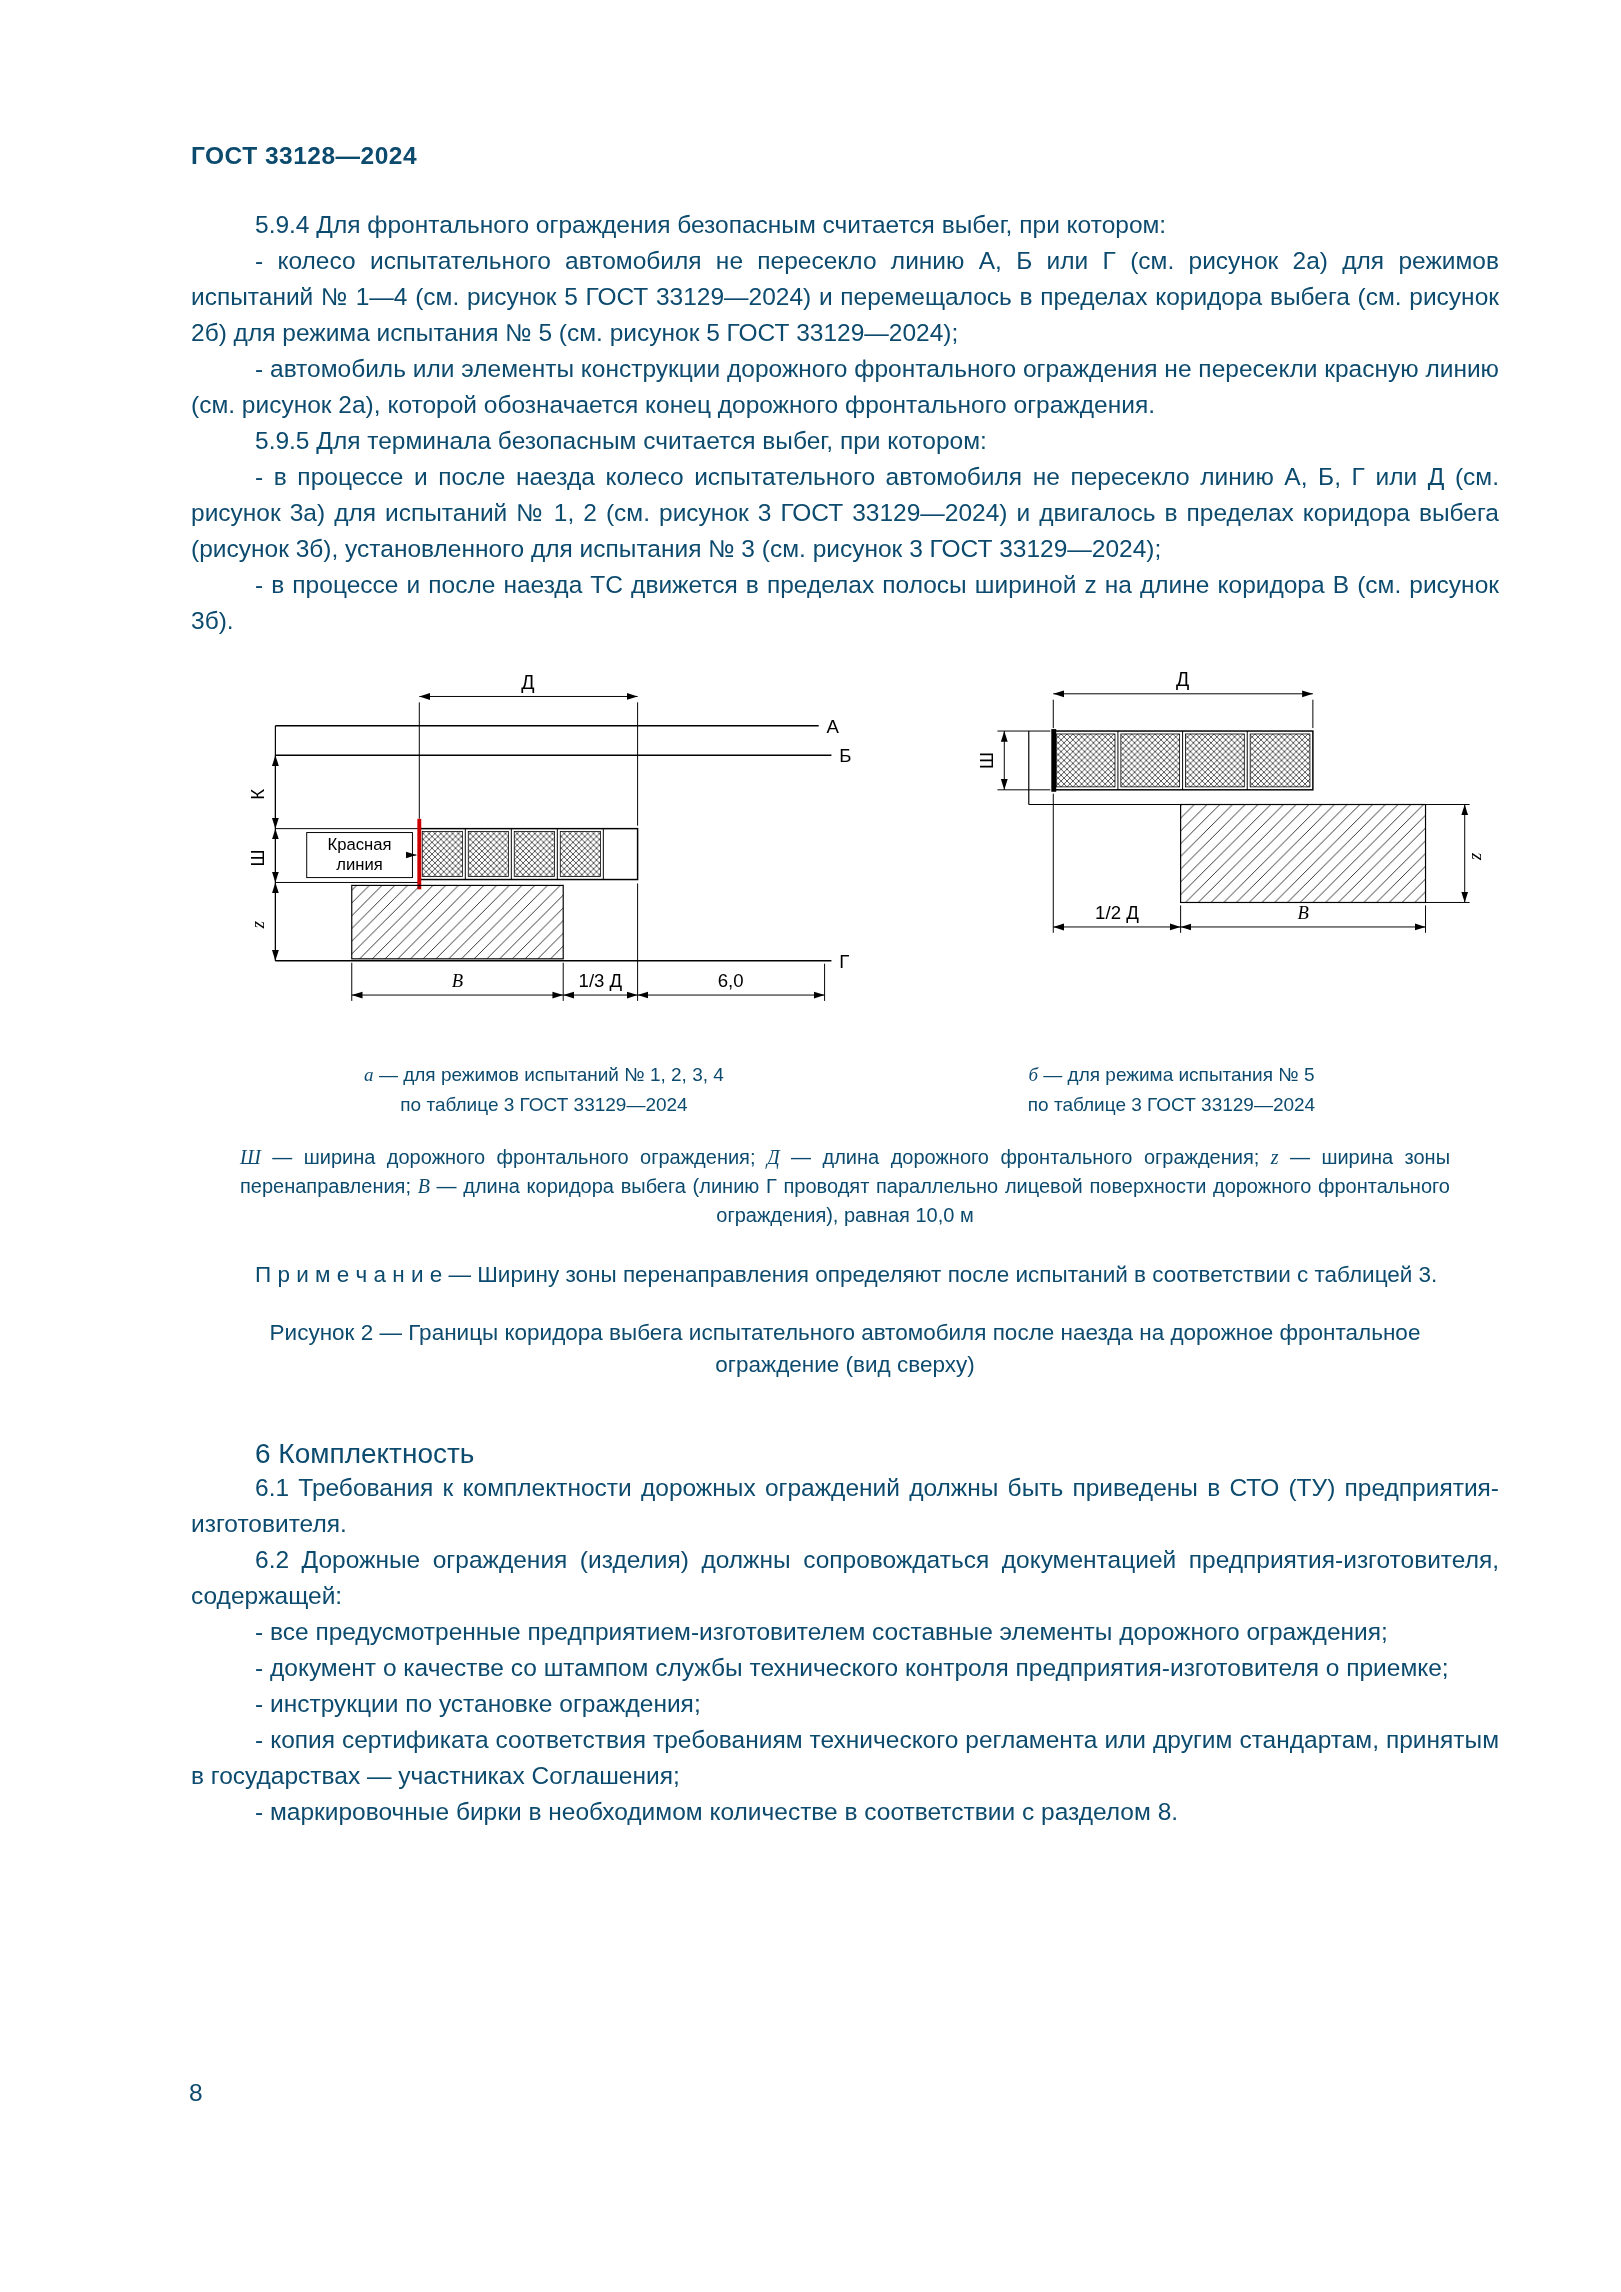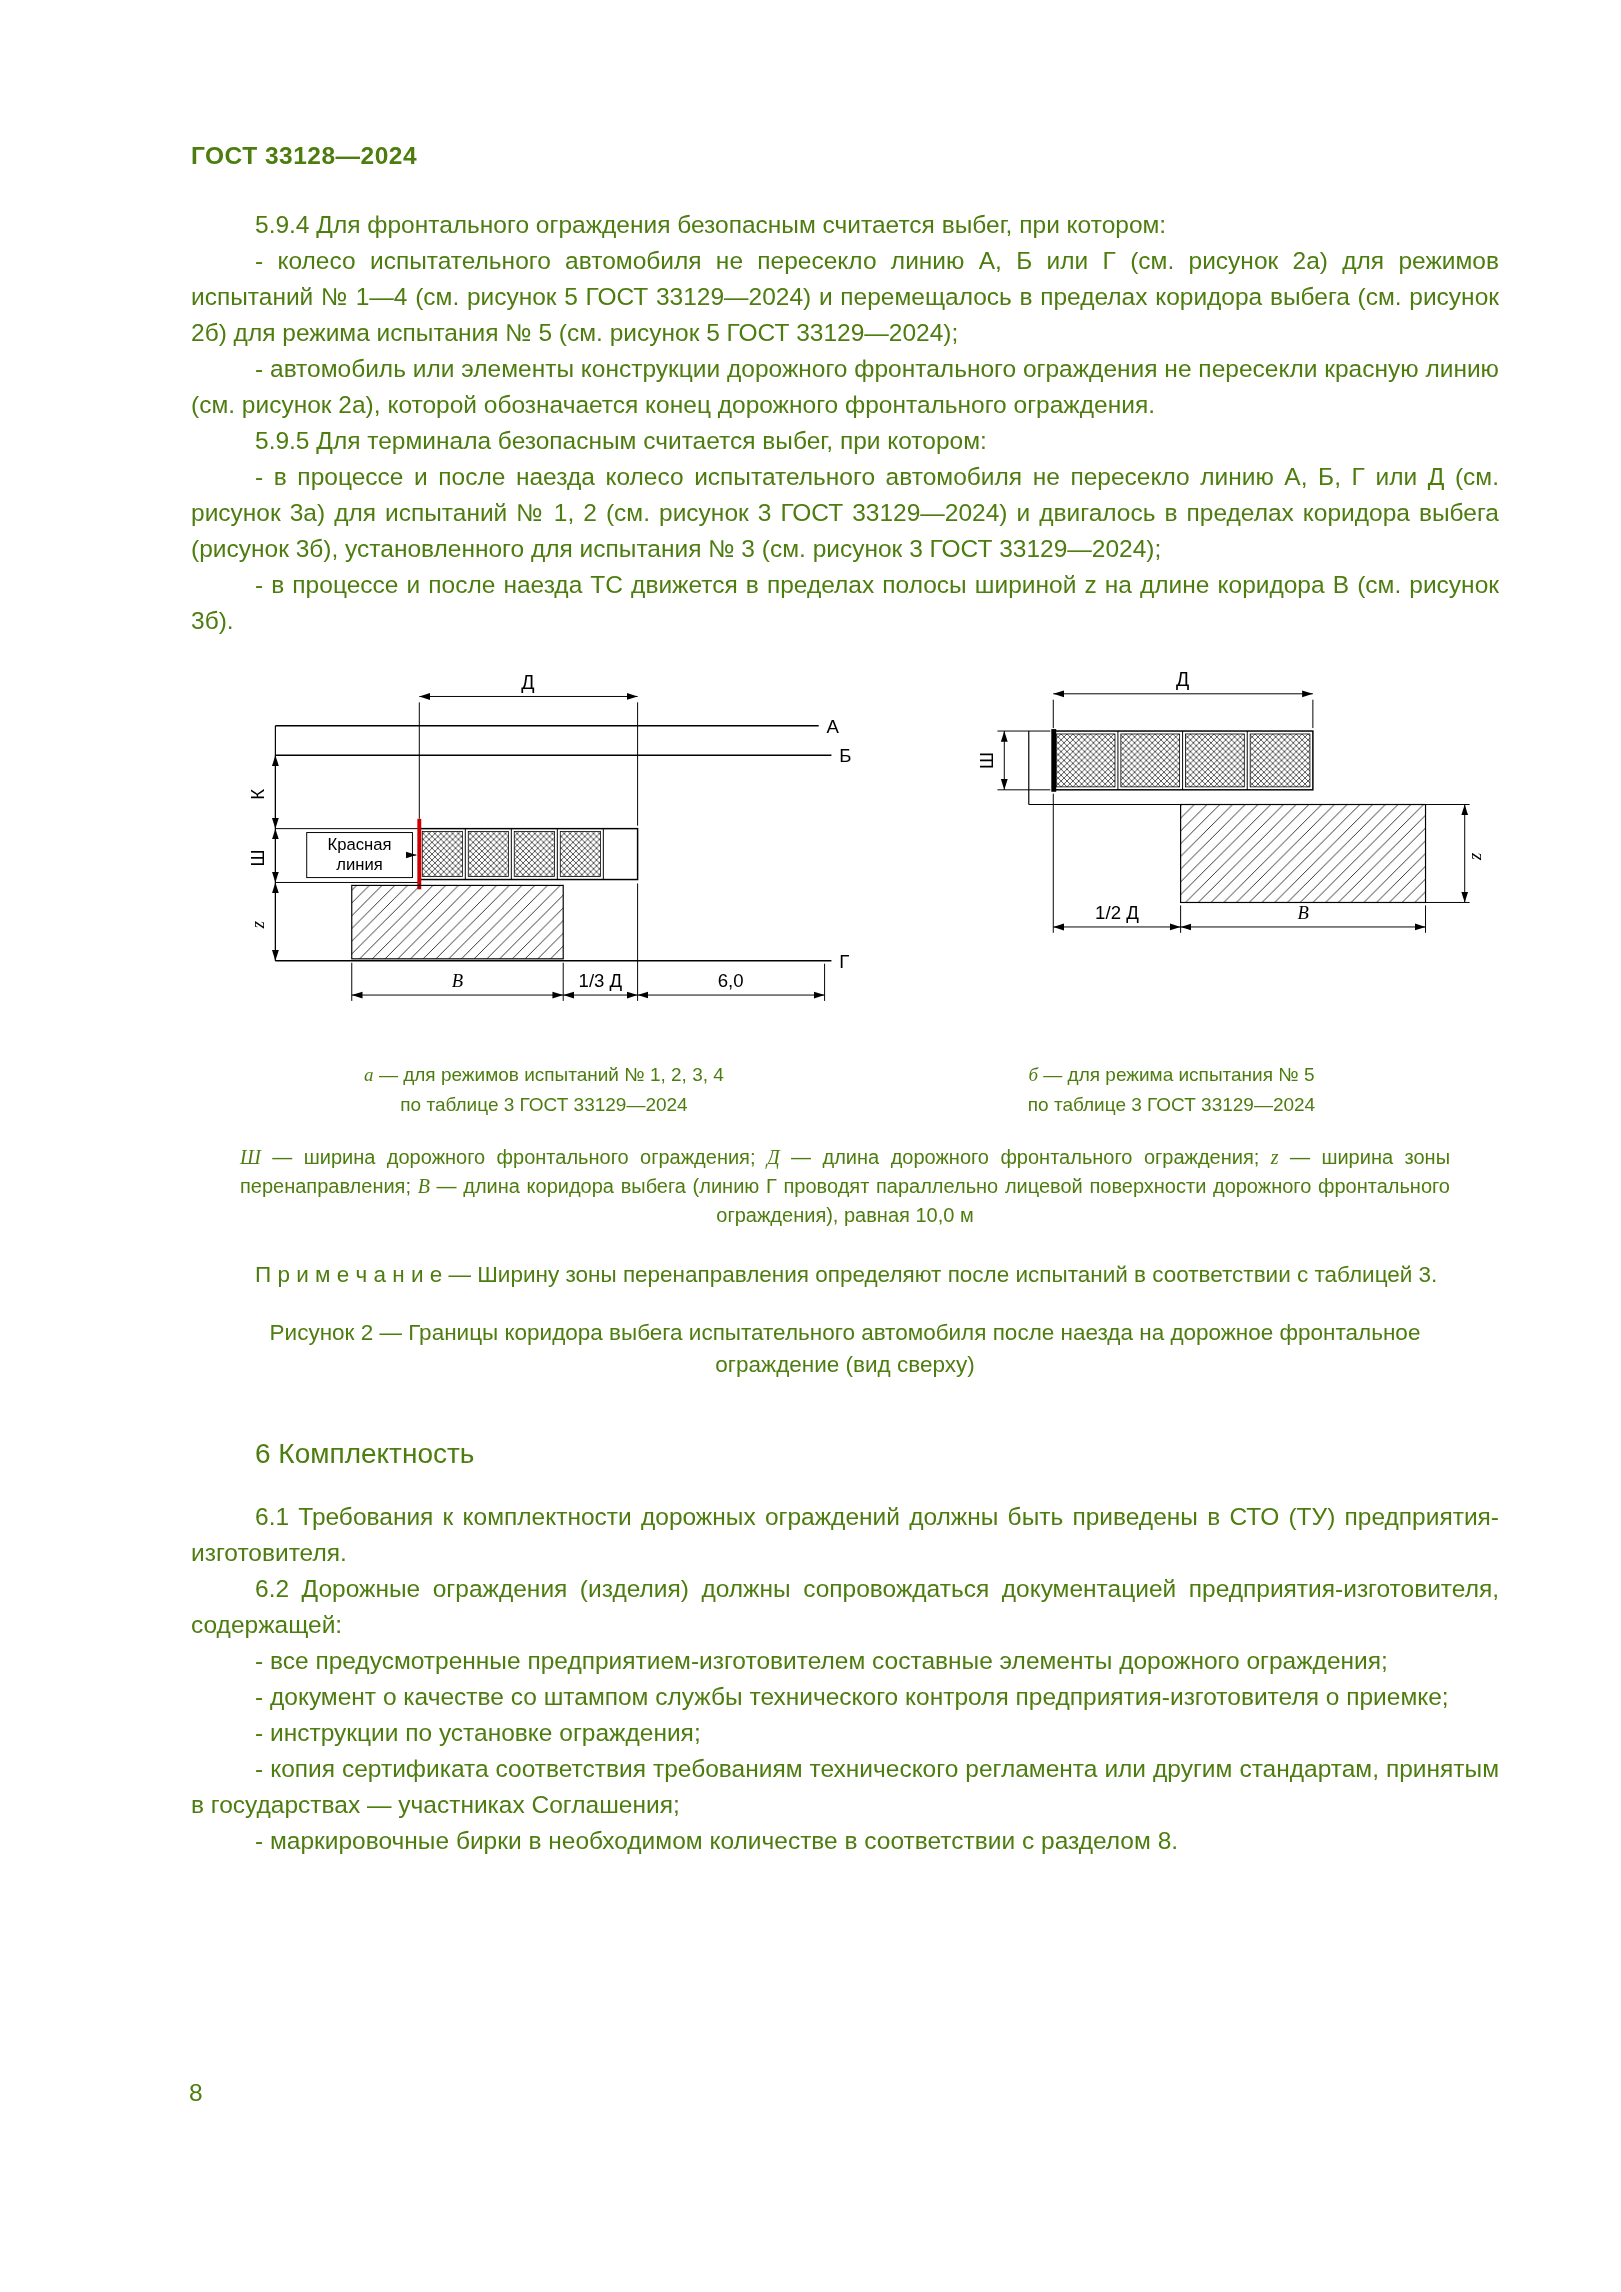--- a/index.html
+++ b/index.html
@@ -1,37 +1,37 @@
 <!DOCTYPE html>
 <html><head>
 <meta charset="utf-8">
 <style>
   html,body{margin:0;padding:0;background:#ffffff;}
   .page{
     position:relative;
     width:1621px;height:2293px;
     background:#ffffff;
     font-family:"Liberation Sans",sans-serif;
-    color:#4d7c0f;
+    color:#0c4a6e;
     overflow:hidden;
   }
   .content{padding:142px 122px 0 191px;}
   .doc-header{font-size:24.5px;font-weight:bold;letter-spacing:0.5px;margin:0 0 37px 0;}
   .para{font-size:24.5px;line-height:36px;text-align:justify;text-indent:64px;margin:0;}
   .fig-row{display:flex;justify-content:space-between;align-items:flex-start;margin-top:33px;padding-left:35px;}
   .fig-captions{display:flex;margin-top:15.7px;}
   .cap-cell{text-align:center;font-size:19px;line-height:30px;}
   .cap-a{width:706px;}
   .cap-b{width:549px;}
   .sym{font-family:"Liberation Serif",serif;font-style:italic;}
   .legend{margin:23.5px 49px 0 49px;font-size:20px;line-height:29px;text-align:justify;text-align-last:center;}
   .note{margin-top:29px;font-size:22.5px;line-height:32px;text-align:justify;text-indent:64px;}
   .fig-title{margin:25.5px 29px 0 29px;text-align:center;font-size:22.5px;line-height:32px;}
   .h6{margin:57px 0 0 0;font-size:28px;font-weight:normal;text-indent:64px;}
-  .mt{margin-top:29px;}
+  .mt{}
   .pagenum{position:absolute;left:189px;bottom:186px;font-size:24.5px;}
   svg{display:block;}
   svg text{font-family:"Liberation Sans",sans-serif;font-size:20px;fill:#000;}
   svg text.dim{font-size:19px;}
   svg text.small{font-size:17px;}
   svg text.it{font-family:"Liberation Serif",serif;font-style:italic;}
   svg line,svg rect,svg path{shape-rendering:geometricPrecision;}
 </style>
 </head>
 <body>

